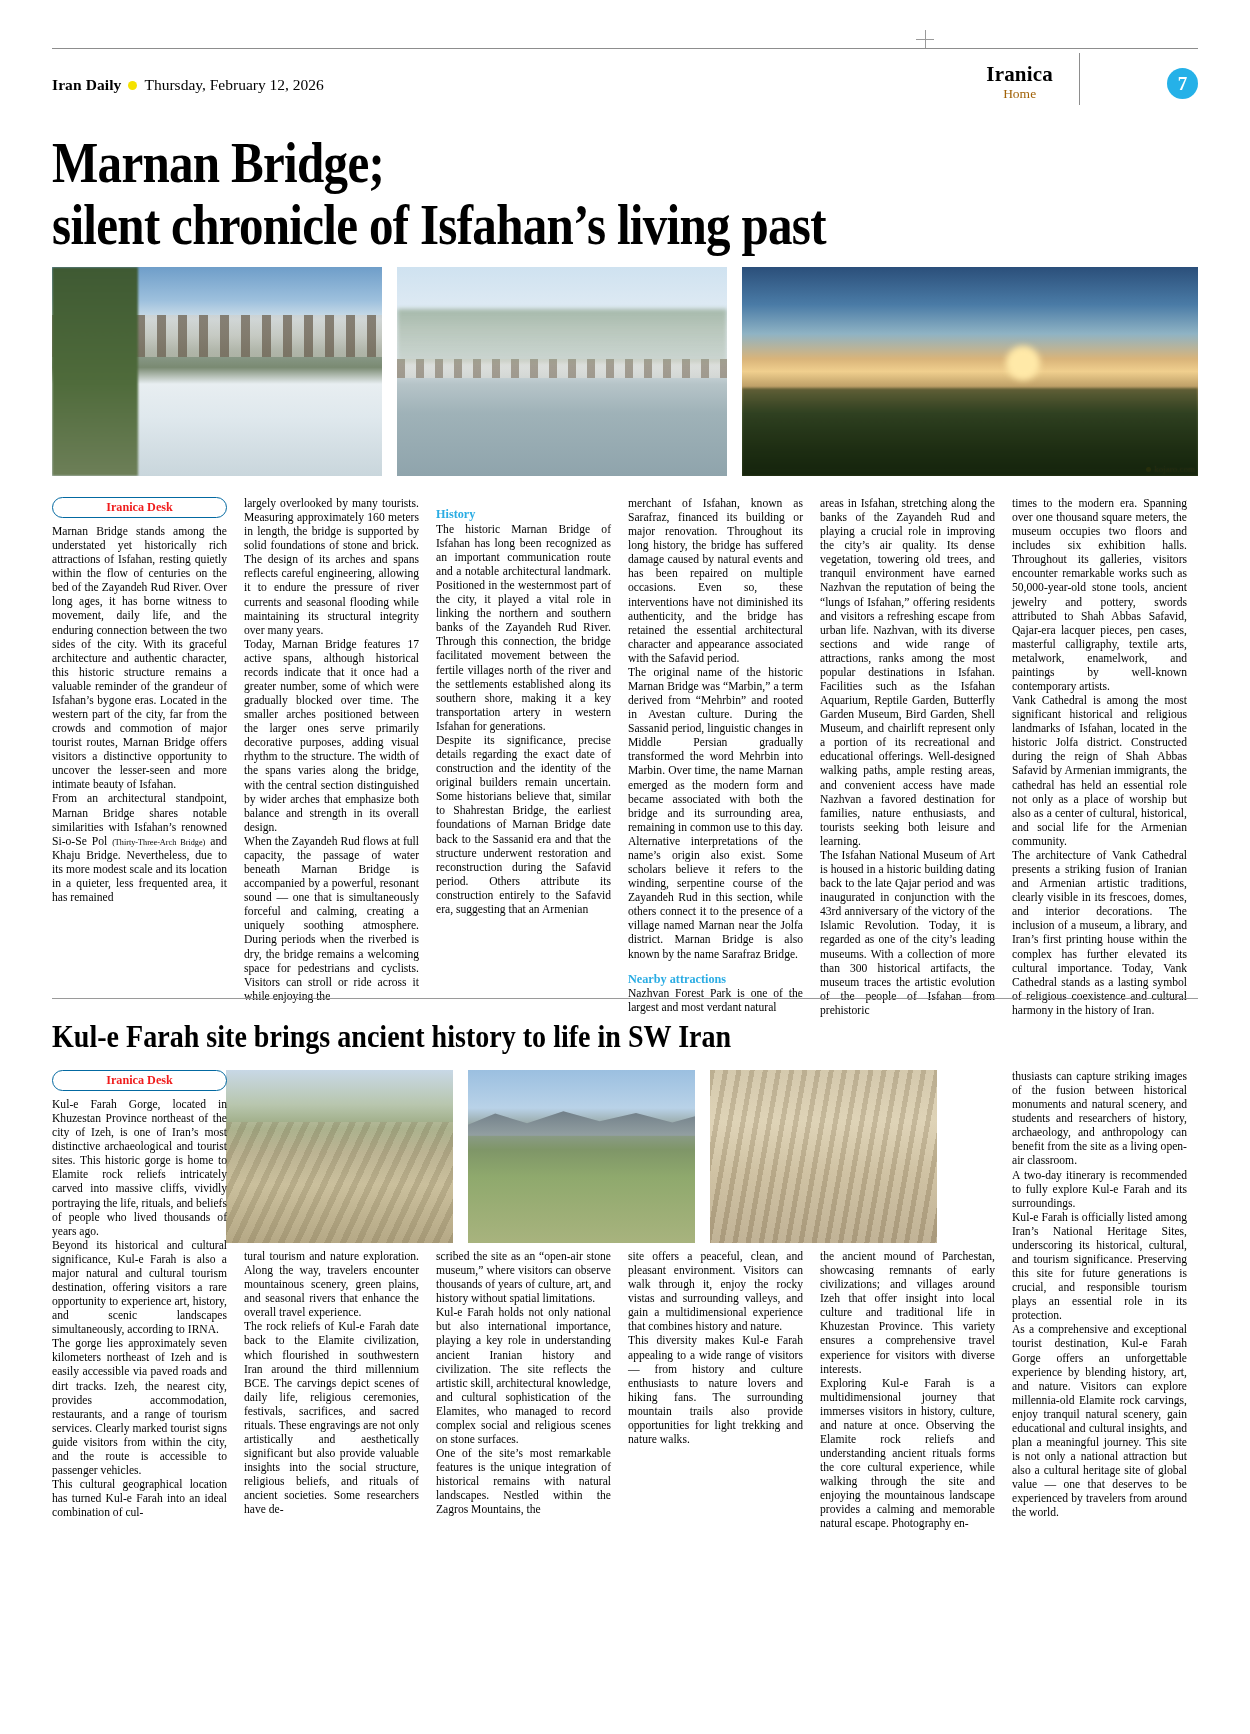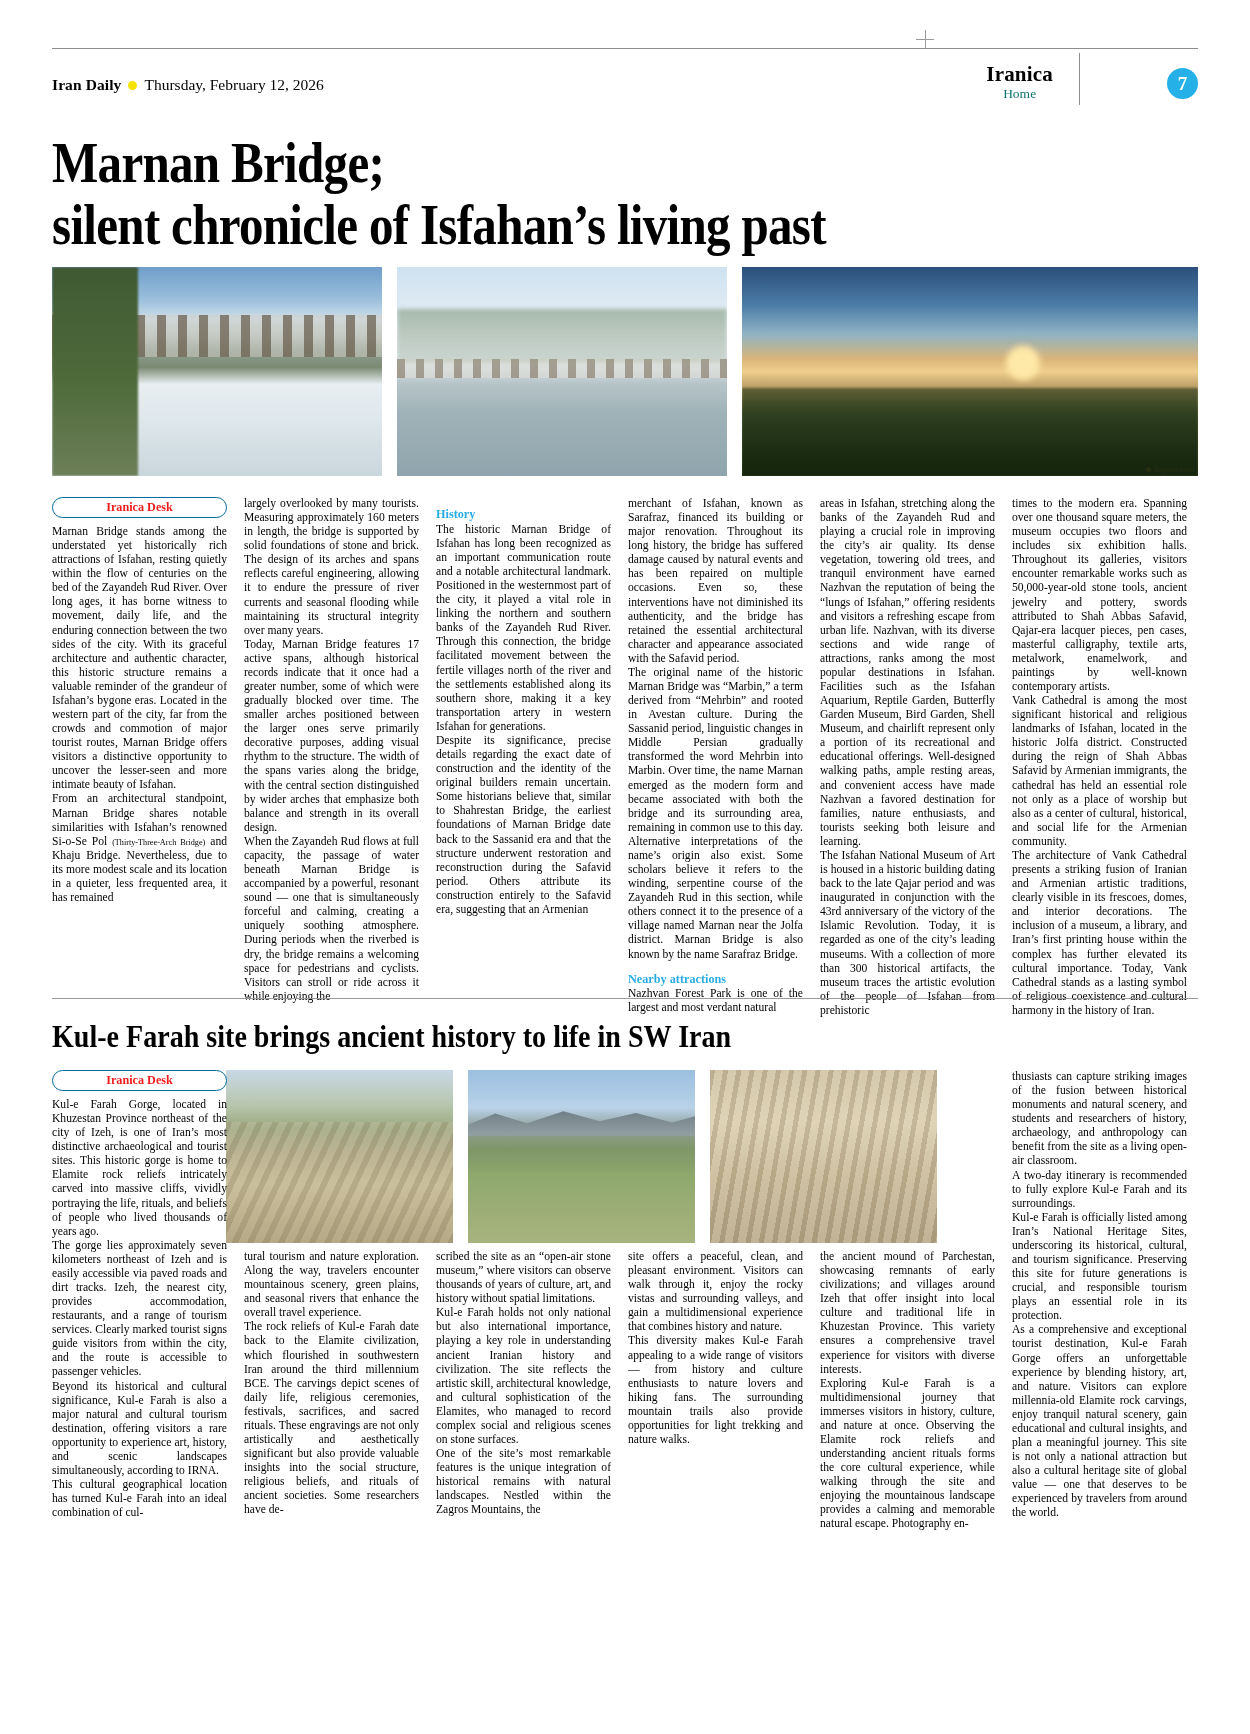--- a/index.html
+++ b/index.html
@@ -22,21 +22,21 @@
     border-top: 1px solid #8d8d8d;
     height: 58px;
     display: flex; align-items: center;
   }
   .mh-left { display: flex; align-items: baseline; gap: 7px; padding-top: 14px; }
   .mh-brand { font-weight: bold; font-size: 15.5px; letter-spacing: .1px; }
   .mh-dot { width: 9px; height: 9px; border-radius: 50%; background: #f5e200; display: inline-block; }
   .mh-date { font-size: 15.5px; }
   .mh-center { margin-left: auto; text-align: center; padding-top: 8px; padding-right: 26px; }
   .mh-section { font-weight: bold; font-size: 21px; letter-spacing: .2px; }
-  .mh-sub { font-size: 13.5px; color: #0f766e; margin-top: -1px; }
+  .mh-sub { font-size: 13.5px; color: #a16207; margin-top: -1px; }
   .mh-sep { width: 1px; background: #8d8d8d; height: 52px; margin-top: 2px; }
   .mh-right { width: 118px; display: flex; justify-content: flex-end; align-items: center; padding-top: 12px; }
   .pagenum {
     width: 31px; height: 31px; border-radius: 50%;
     background: #25b1e8; color: #fff;
     font-family: "Liberation Serif", serif;
     font-weight: bold; font-size: 19px;
     display: flex; align-items: center; justify-content: center;
     line-height: 1;
   }
@@ -249,22 +249,22 @@
     <div class="photo ph-relief" style="width:227px;height:173px;">
       
     </div>
   </div>
 
   <div class="colwrap" style="left:52px; top:1070px; width:1146px; gap:17px;">
 
     <div class="col" style="width:175px;">
       <div class="desk-pill">Iranica Desk</div>
       <p>Kul-e Farah Gorge, located in Khuzestan Province northeast of the city of Izeh, is one of Iran’s most distinctive archaeological and tourist sites. This historic gorge is home to Elamite rock reliefs intricately carved into massive cliffs, vividly portraying the life, rituals, and beliefs of people who lived thousands of years ago.</p>
+      <p>Beyond its historical and cultural significance, Kul-e Farah is also a major natural and cultural tourism destination, offering visitors a rare opportunity to experience art, history, and scenic landscapes simultaneously, according to IRNA.</p>
       <p>The gorge lies approximately seven kilometers northeast of Izeh and is easily accessible via paved roads and dirt tracks. Izeh, the nearest city, provides accommodation, restaurants, and a range of tourism services. Clearly marked tourist signs guide visitors from within the city, and the route is accessible to passenger vehicles.</p>
-      <p>Beyond its historical and cultural significance, Kul-e Farah is also a major natural and cultural tourism destination, offering visitors a rare opportunity to experience art, history, and scenic landscapes simultaneously, according to IRNA.</p>
       <p>This cultural geographical location has turned Kul-e Farah into an ideal combination of cul-</p>
     </div>
 
     <div class="col" style="width:175px; padding-top:180px;">
       <p>tural tourism and nature exploration. Along the way, travelers encounter mountainous scenery, green plains, and seasonal rivers that enhance the overall travel experience.</p>
       <p>The rock reliefs of Kul-e Farah date back to the Elamite civilization, which flourished in southwestern Iran around the third millennium BCE. The carvings depict scenes of daily life, religious ceremonies, festivals, sacrifices, and sacred rituals. These engravings are not only artistically and aesthetically significant but also provide valuable insights into the social structure, religious beliefs, and rituals of ancient societies. Some researchers have de-</p>
     </div>
 
     <div class="col" style="width:175px; padding-top:180px;">
       <p>scribed the site as an “open-air stone museum,” where visitors can observe thousands of years of culture, art, and history without spatial limitations.</p>

